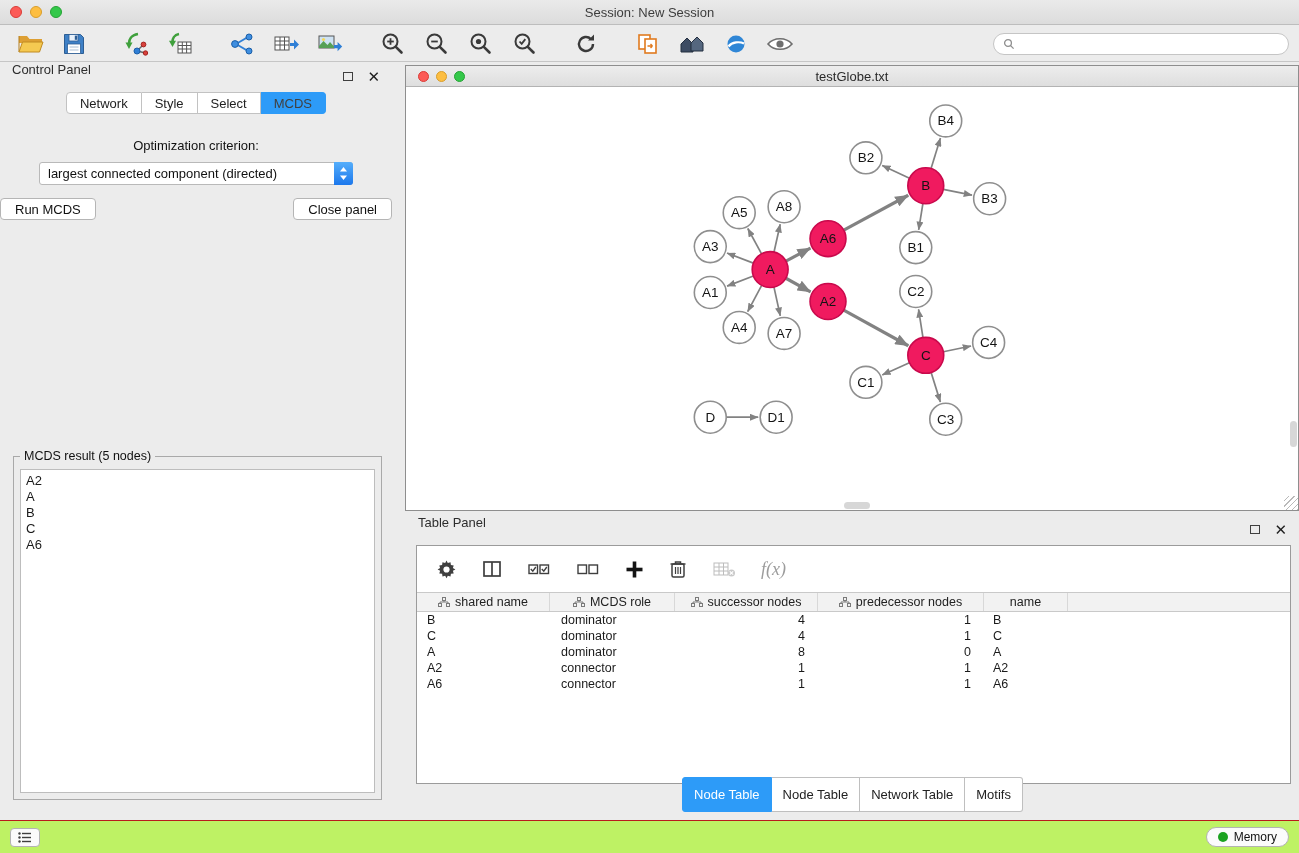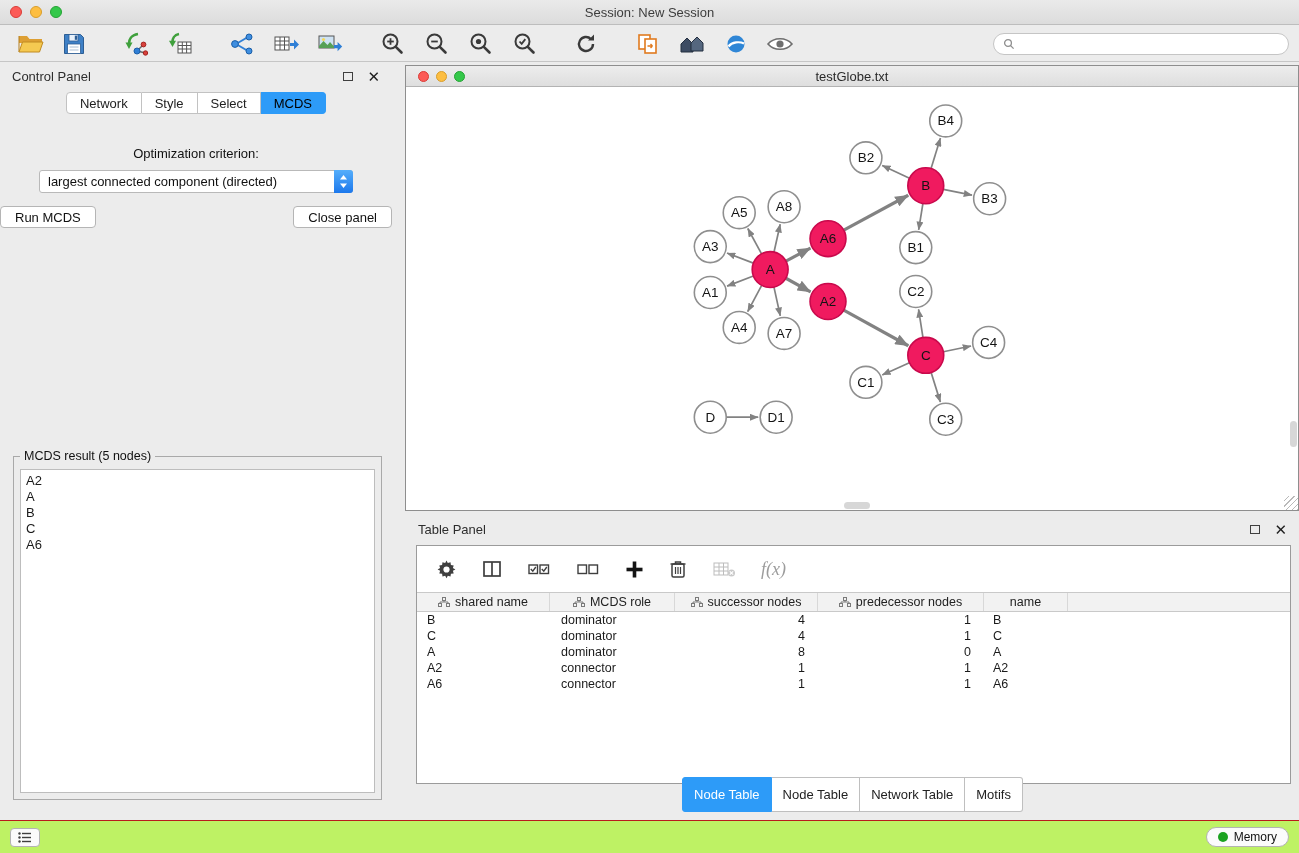--- a/index.html
+++ b/index.html
@@ -18,30 +18,30 @@
 
   
   .toolbar{position:absolute;left:0;top:26px;width:100%;height:36px;display:flex;align-items:center;padding:0 10px;background:#ececec;border-bottom:1px solid #c6c6c6}
   .tgroup{display:flex;align-items:center;gap:4px;margin-right:22px}
   .tbtn{width:40px;height:32px;background:none;border:none;display:flex;align-items:center;justify-content:center;cursor:pointer}
   .search{margin-left:auto;width:296px;height:22px;border:1px solid #c5c5c5;border-radius:12px;background:#fff;display:flex;align-items:center;padding:0 9px;gap:5px}
   .search input{border:none;outline:none;flex:1;font-size:12px;background:transparent;color:#333}
 
   
   .control-panel{position:absolute;left:0;top:62px;width:392px;bottom:33px;background:#ececec}
-  .panel-header{height:28px;display:flex;align-items:center;padding:0 12px;color:#2d2d2d}
+  .panel-header{height:28px;display:flex;padding:0 12px;color:#2d2d2d}
   .ph-icons{margin-left:auto;display:flex;gap:14px;align-items:center}
   .float-icon{width:10px;height:9px;border:1.6px solid #3f3f3f;display:inline-block}
   .close-icon{font-weight:700;font-size:15px;color:#1d1d1d;line-height:1;cursor:pointer}
   .cp-tabs{display:flex;justify-content:center;margin-top:2px}
   .cp-tab{height:22px;padding:0 13px;display:flex;align-items:center;background:#fff;border:1px solid #c2c2c2;border-left:none;color:#222;cursor:pointer}
   .cp-tab:first-child{border-left:1px solid #c2c2c2;border-radius:4px 0 0 4px}
   .cp-tab:last-child{border-radius:0 4px 4px 0}
-  .cp-tab.active{background:#2d9bf8;border-color:#2d9bf8;color:#000000}
-  .opt-label{text-align:center;margin-top:32px;color:#111}
+  .cp-tab.active{background:#2d9bf8;border-color:#2d9bf8;color:#404040}
+  .opt-label{text-align:center;margin-top:24px;color:#111}
   .dropdown{margin:9px auto 0;width:314px;height:23px;background:#fff;border:1px solid #b9b9b9;border-radius:3px;display:flex;align-items:center;padding-left:8px;cursor:pointer;position:relative}
   .dd-value{flex:1;font-size:13px;color:#111;white-space:nowrap;overflow:hidden}
   .dd-stepper{width:19px;height:23px;margin-right:-1px;background:linear-gradient(#55aefb,#1c78ec);border-radius:0 3px 3px 0;display:flex;align-items:center;justify-content:center}
   .cp-buttons{display:flex;justify-content:space-between;gap:13px;margin-top:13px}
   .btn{height:22px;padding:0 14px;background:#fff;border:1px solid #b5b5b5;border-radius:4px;font-size:13px;color:#111;cursor:pointer;font-family:inherit}
   .groupbox{position:absolute;left:13px;right:10px;top:394px;height:344px;border:1px solid #a9a9a9}
   .groupbox .gb-title{position:absolute;top:-8px;left:6px;background:#ececec;padding:0 4px;font-size:12.5px;color:#111}
   .mcds-list{position:absolute;left:6px;right:6px;top:12px;bottom:6px;background:#fff;border:1px solid #bdbdbd;overflow:auto;padding:3px 5px}
   .mcds-item{height:16px;line-height:16px;font-size:13px}
 

